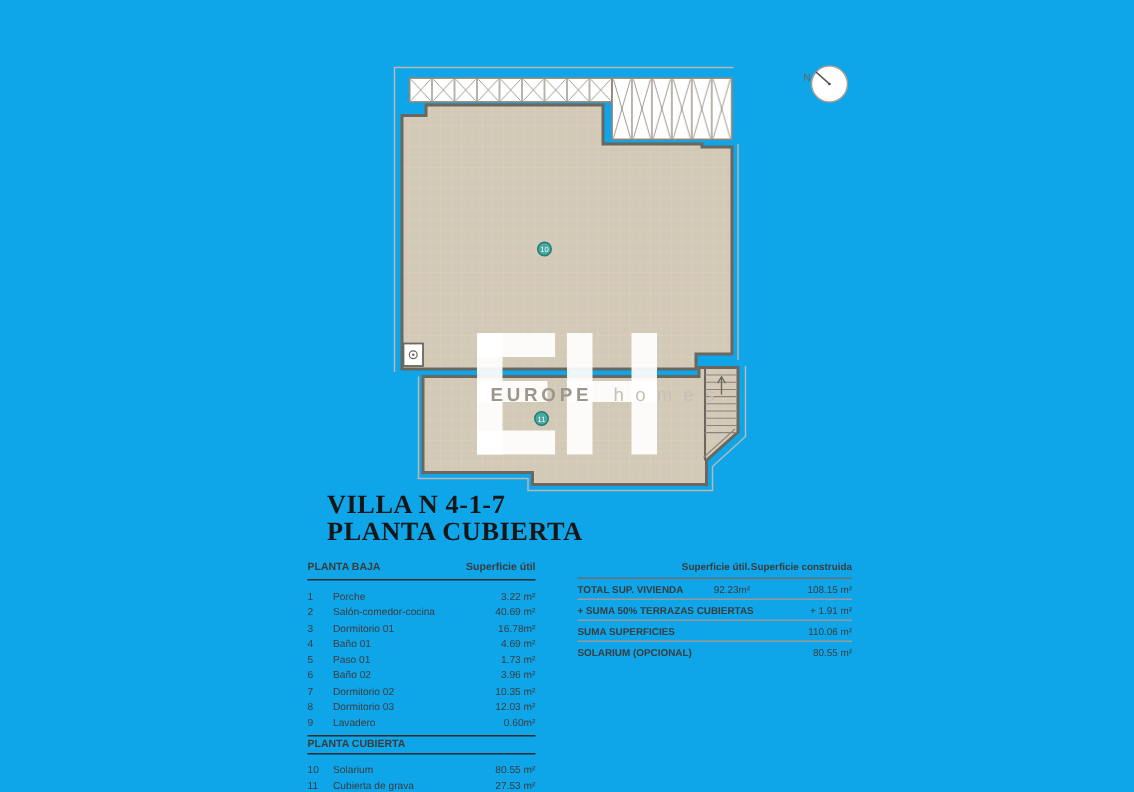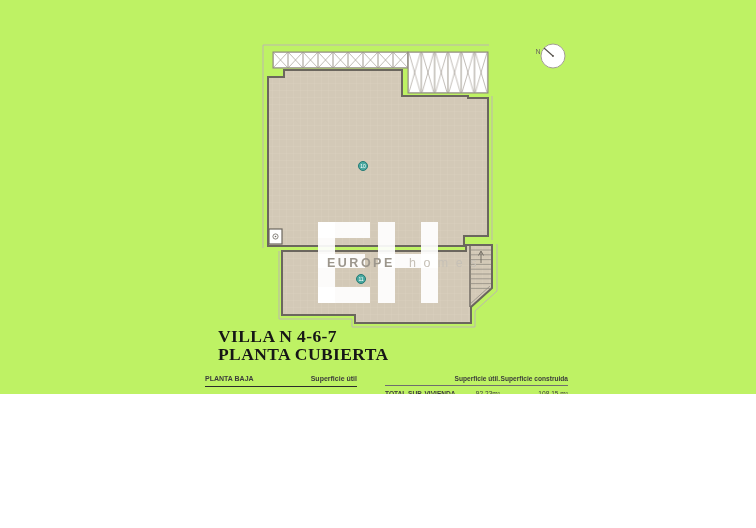--- a/index.html
+++ b/index.html
@@ -1,16 +1,16 @@
 <!DOCTYPE html>
 <html><head>
 <meta charset="utf-8">
 <style>
   html,body{margin:0;padding:0;background:#ffffff;}
-  .page{position:relative;width:756px;height:394px;background:#bef264;overflow:hidden;
+  .page{position:relative;width:756px;height:528px;background:#0ea5e9;overflow:hidden;
         font-family:"Liberation Sans",sans-serif;color:#3a3a3a;}
   .plan-svg{position:absolute;left:0;top:0;width:756px;height:528px;}
 
   
   .sheet-title{position:absolute;left:218px;top:327px;font-family:"Liberation Serif",serif;
                font-weight:700;font-size:17.5px;line-height:18px;color:#161616;letter-spacing:.4px;}
 
   
   .tbl-left{position:absolute;left:205px;top:372px;width:152px;font-size:6.8px;color:#3c3c3c;}
   .lt-head{display:flex;justify-content:space-between;font-weight:700;font-size:7px;
@@ -109,21 +109,21 @@
 
     <g>
       <circle cx="553" cy="56" r="12" fill="#ffffff" stroke="#a39e95" stroke-width="1"></circle>
       <path d="M553 56 L544 48" stroke="#55504a" stroke-width="1.1"></path>
       <circle cx="553" cy="56" r="0.9" fill="#55504a"></circle>
       <text x="538" y="54" text-anchor="middle" font-size="7" fill="#6a655e">N</text>
     </g>
   </svg>
 
   <div class="sheet-title">
-    <div>VILLA N 4-6-7</div>
+    <div>VILLA N 4-1-7</div>
     <div>PLANTA CUBIERTA</div>
   </div>
 
   <div class="tbl-left">
     <div class="lt-head">
       <span>PLANTA BAJA</span>
       <span>Superficie útil</span>
     </div>
     <div class="lt-gap"></div>
     <div class="lt-row">

